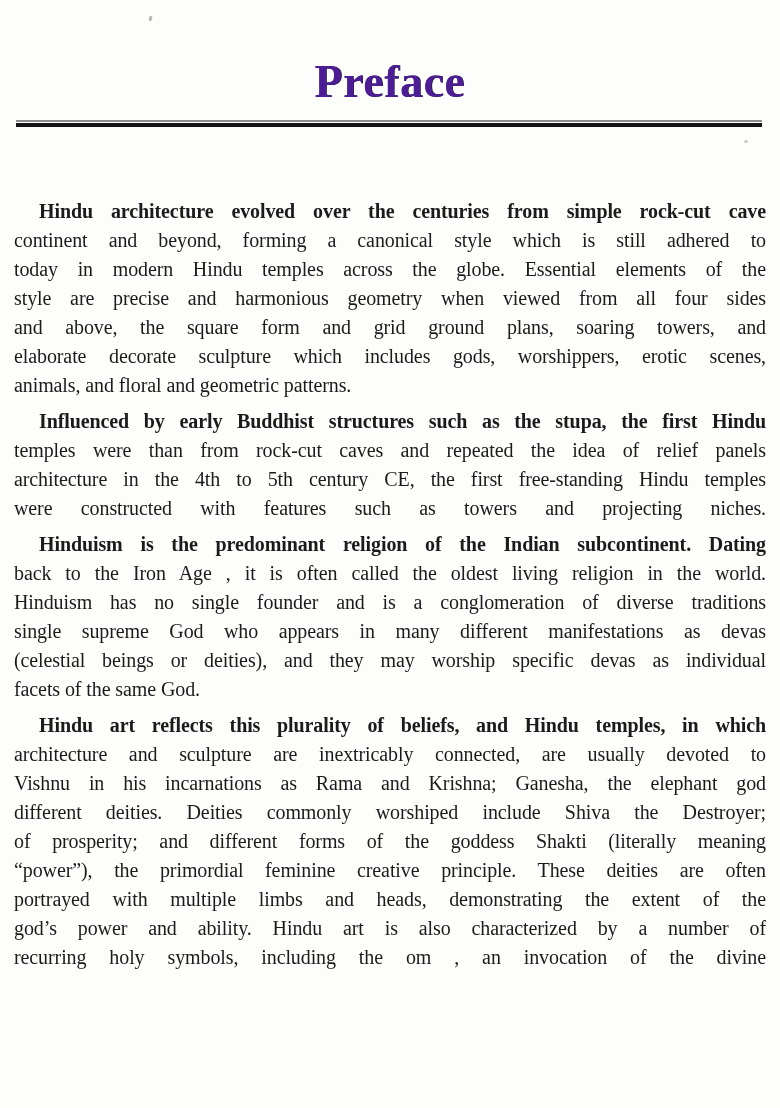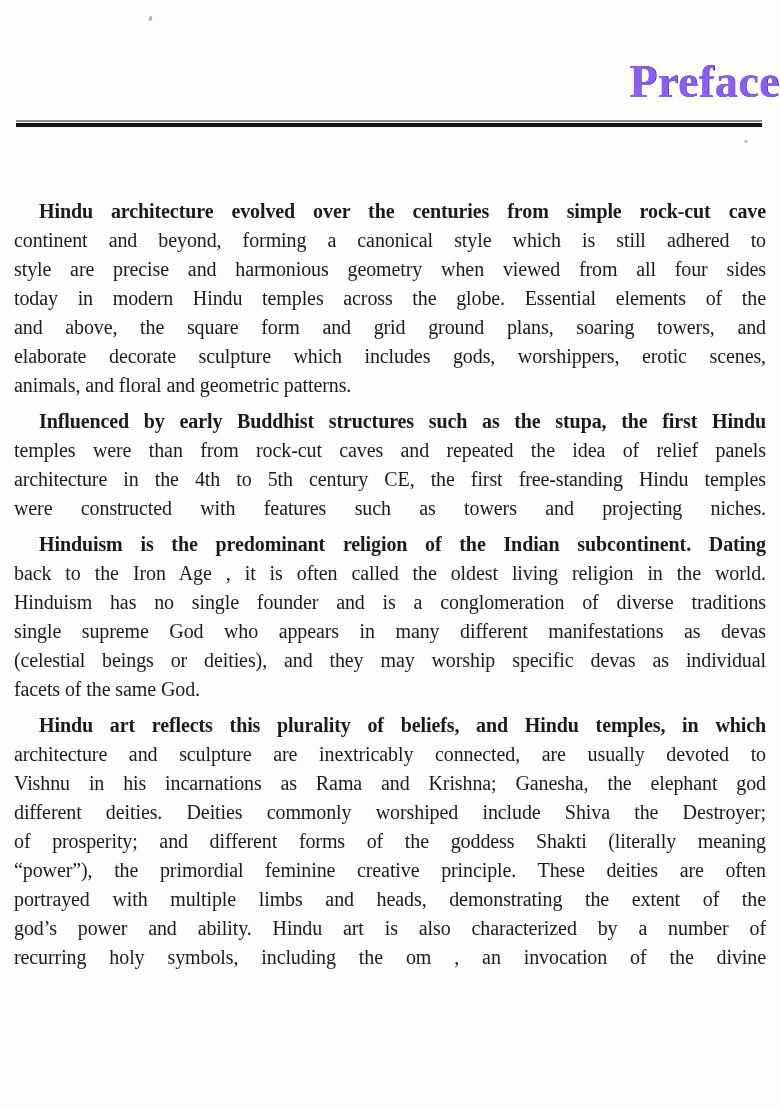--- a/index.html
+++ b/index.html
@@ -11,25 +11,25 @@
   .page {
     position: relative;
     width: 780px; height: 1108px;
     overflow: hidden;
     background: #fdfdfc;
   }
   .title {
     position: absolute;
     top: 56px; left: 0; right: 0;
     margin: 0;
-    text-align: right;
+    text-align: center;
     font-size: 46px;
     line-height: 52px;
     font-weight: 700;
-    color: #8b5cf6;
+    color: #4c1d95;
     letter-spacing: 0.5px;
     text-shadow: 0.4px 0 0 #0e0e0e;
   }
   .rule {
     position: absolute;
     top: 120px; left: 16px; right: 18px;
   }
   .rule-thin  { height: 2px; background: #8d8d8d; margin-bottom: 1px; }
   .rule-thick { height: 4px; background: #141414; }
   .body-text {
@@ -69,22 +69,22 @@
 
   <div class="rule">
     <div class="rule-thin"></div>
     <div class="rule-thick"></div>
   </div>
 
   <div class="body-text" id="preface-body">
       <div class="para">
         <div class="line first">Hindu architecture evolved over the centuries from simple rock-cut cave</div>
         <div class="line">continent and beyond, forming a canonical style which is still adhered to</div>
+        <div class="line">today in modern Hindu temples across the globe. Essential elements of the</div>
         <div class="line">style are precise and harmonious geometry when viewed from all four sides</div>
-        <div class="line">today in modern Hindu temples across the globe. Essential elements of the</div>
         <div class="line">and above, the square form and grid ground plans, soaring towers, and</div>
         <div class="line">elaborate decorate sculpture which includes gods, worshippers, erotic scenes,</div>
         <div class="line nojust">animals, and floral and geometric patterns.</div>
       </div>
       <div class="para">
         <div class="line first">Influenced by early Buddhist structures such as the stupa, the first Hindu</div>
         <div class="line">temples were than from rock-cut caves and repeated the idea of relief panels</div>
         <div class="line">architecture in the 4th to 5th century CE, the first free-standing Hindu temples</div>
         <div class="line">were constructed with features such as towers and projecting niches.</div>
       </div>

